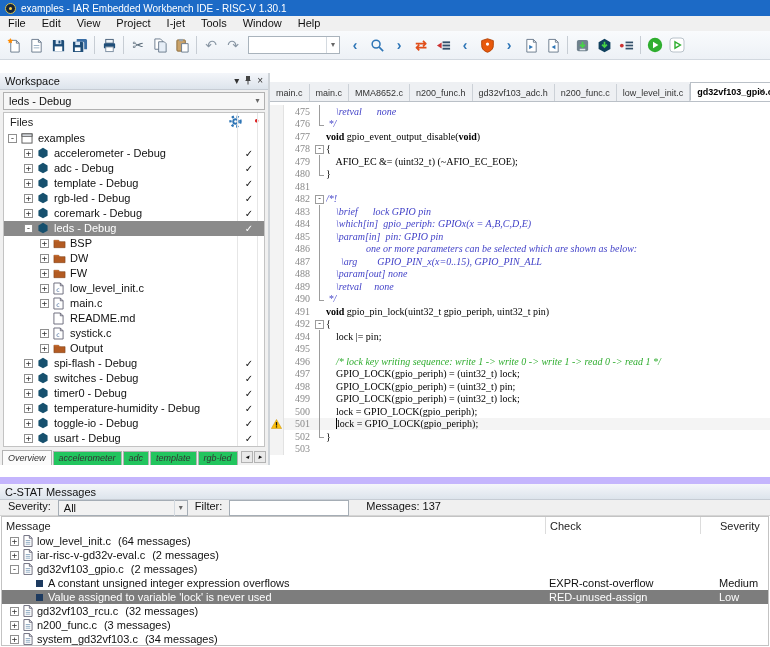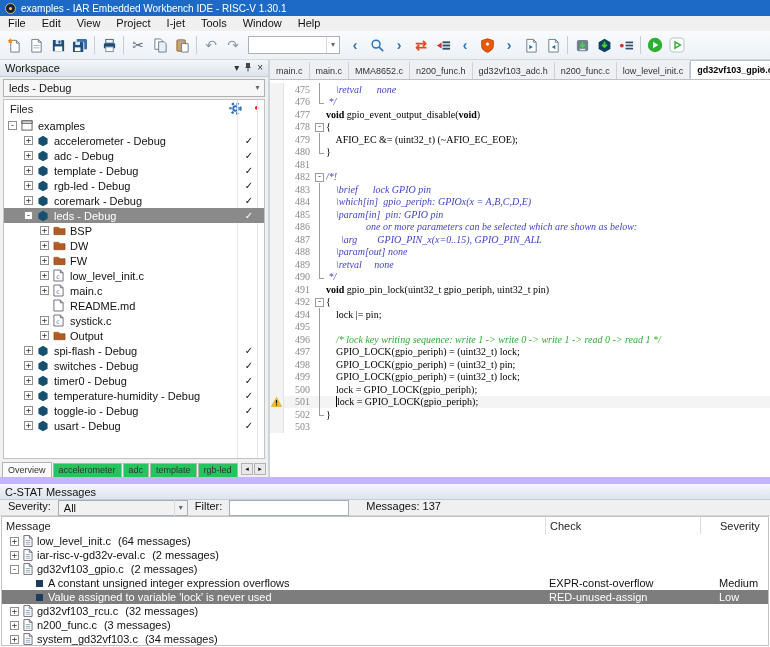--- a/index.html
+++ b/index.html
@@ -21,21 +21,21 @@
   .toolbar { height:29px; flex:none; background:linear-gradient(#f9fbfd,#edf1f6); border-bottom:1px solid #d2d8df;
     display:flex; align-items:center; padding:0 3px; }
   .tb-btn { width:22px; height:22px; flex:none; display:flex; align-items:center; justify-content:center; border-radius:2px; }
   .tb-sep { width:1px; height:18px; background:#c7cdd4; margin:0 3px; flex:none; }
   .chico { font-size:14px; line-height:14px; }
   .tb-combo { width:92px; height:18px; background:#fff; border:1px solid #a9b3bc; margin:0 4px; flex:none;
     display:flex; align-items:center; }
   .tb-combo input { flex:1; min-width:0; border:none; outline:none; height:100%; font-size:10px; padding:0 3px; font-family:"Liberation Sans",sans-serif; }
   .cb-chev { width:13px; text-align:center; color:#666; font-size:8px; flex:none; border-left:1px solid #d4dae0; line-height:16px; }
 
-  .content { flex:1; display:flex; min-height:0; }
+  .content { flex:1; display:flex; min-height:0;align-items:center; }
 
   
   .workspace { width:270px; flex:none; background:#f0f0f0; border-right:2px solid #cfd4d9; display:flex; flex-direction:column; }
   .ws-header { height:17px; flex:none; background:linear-gradient(#f4f6fa,#dde4ec); border-bottom:1px solid #c6ccd4;
     display:flex; align-items:center; padding:0 5px; font-size:11px; }
   .ws-hbtns { margin-left:auto; display:flex; gap:5px; align-items:center; color:#333; }
   .hbtn { font-size:10px; line-height:10px; cursor:default; }
   .ws-combo { margin:2px 3px 1px; height:18px; flex:none; background:#f7f7f7; border:1px solid #b1b1b1;
     display:flex; align-items:center; padding-left:5px; font-size:11px; }
   .ws-combo .cb-chev { margin-left:auto; border-left:none; }
@@ -48,21 +48,21 @@
   .l1 { left:233px; } .l2 { left:253px; }
   .tree { flex:1; overflow:hidden; font-size:11px; position:relative; }
   .tree-row { height:15px; display:flex; align-items:center; white-space:nowrap; position:relative; }
   .tree-row.selected { background:var(--c-selection,#8a8a8a); color:#fff; }
   .exp { width:9px; height:9px; flex:none; border:1px solid #8f8f8f; background:#fff; color:#333;
     font-size:9px; line-height:7px; text-align:center; margin-right:4px; font-family:"DejaVu Sans Mono",monospace; }
   .tree-ico { width:14px; flex:none; display:flex; align-items:center; margin-right:3px; }
   .tree-lbl { overflow:hidden; }
   .chk { position:absolute; left:237px; width:16px; text-align:center; font-size:10px; color:#111; }
   .tree-row.selected .chk { color:#fff; }
-  .ws-tabs { height:18px; flex:none; display:flex; align-items:flex-end; gap:1px; padding:0 2px; background:#f0f0f0; font-size:9px; position:relative; }
+  .ws-tabs { height:18px; flex:none; display:flex; align-items:flex-end; gap:1px; padding:0 2px; background:#f0f0f0; font-size:9px; position:relative;font-style:italic; }
   .ws-tab { border:1px solid #b3b3b3; border-bottom:none; background:#22c55e; padding:1px 5px 2px; color:#333; }
   .ws-tab.active { background:#fbfbfb; padding-top:2px; }
   .ws-scroll { margin-left:auto; display:flex; gap:1px; padding-bottom:2px; }
   .ws-scroll span { border:1px solid #b3b3b3; background:#e9e9e9; font-size:7px; width:12px; text-align:center; line-height:10px; }
 
   
   .editor { flex:1; min-width:0; display:flex; flex-direction:column; background:#fff; }
   .ed-tabs { height:20px; flex:none; background:#eef0f3; border-bottom:1px solid #bac0c7; display:flex; align-items:flex-end;
     font-size:9px; color:#333; position:relative; overflow:hidden; }
   .ed-tab { padding:4px 6px 3px; border-right:1px solid #ccd1d7; white-space:nowrap; }

